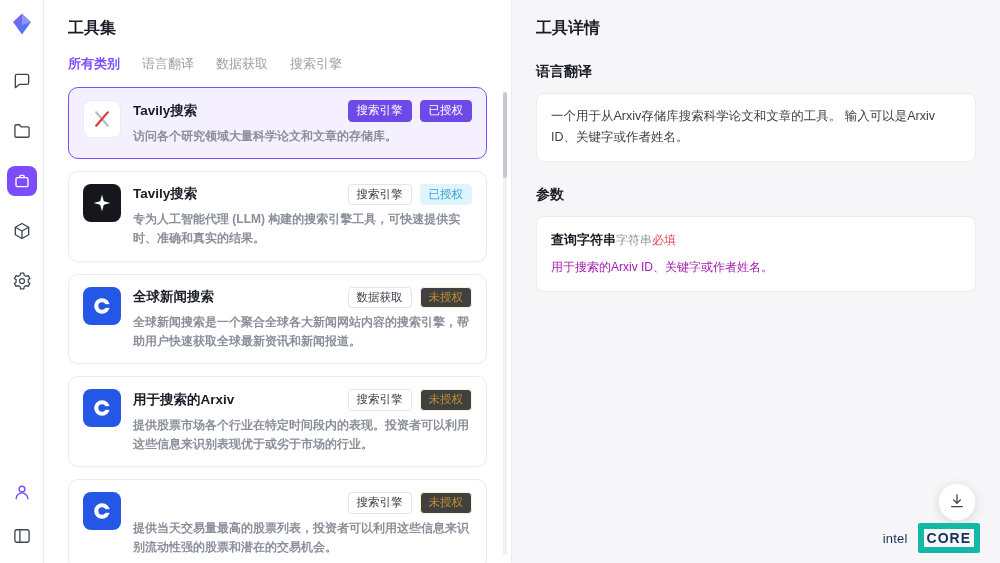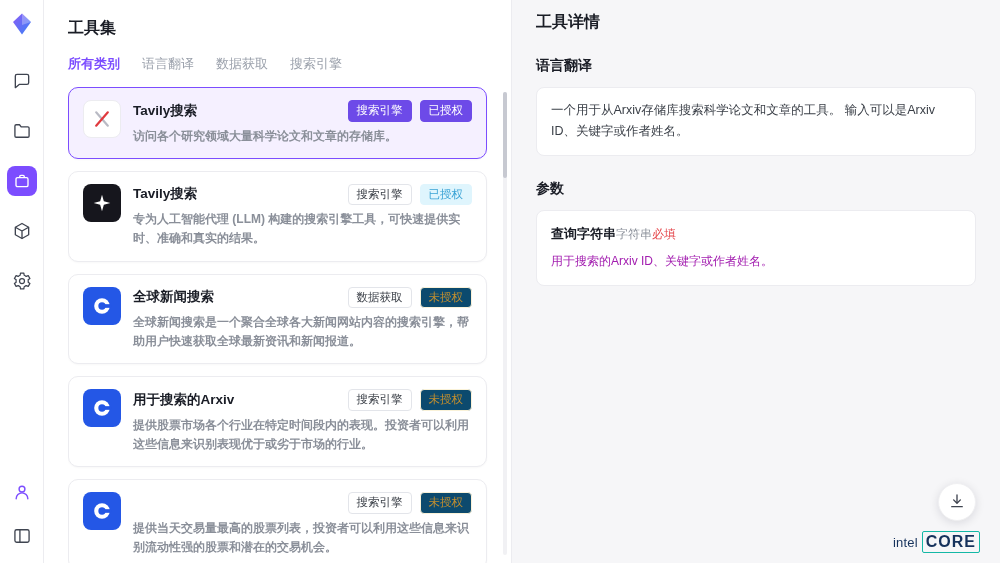--- a/index.html
+++ b/index.html
@@ -30,43 +30,43 @@
   .ti-arxiv { background:#fff; border:1px solid #ececf0; }
   .ti-tavily { background:#16161D; }
   .ti-globalnews, .ti-market { background:#2457E6; }
   .tool-body { flex:1; min-width:0; }
   .tool-head { display:flex; align-items:center; }
   .tool-name { font-size:13.5px; font-weight:700; white-space:nowrap; }
   .tool-badges { margin-left:auto; display:flex; gap:8px; }
   .badge { font-size:11.5px; line-height:1; padding:4px 8px; border-radius:4px; white-space:nowrap; background:#fff; border:1px solid #e3e5ea; color:#3a3f47; }
   .badge.filled { background:#6D4AE8; border-color:#6D4AE8; color:#fff; }
   .badge.blue { background:#DFF5FD; border-color:#DFF5FD; color:#3BA3D5; }
-  .badge.yellow { background:#0c4a6e; border-color:#FAF2D8; color:#C18E2F; }
+  .badge.yellow { background:#404040; border-color:#FAF2D8; color:#C18E2F; }
   .tool-desc { font-size:12px; color:#8A8F99; line-height:1.6; margin-top:5px;font-weight:bold; }
 
   .scrollbar { position:absolute; right:4px; top:92px; bottom:8px; width:4px; background:#f1f1f4; border-radius:2px; }
   .scroll-thumb { width:4px; height:86px; background:#c7c9d1; border-radius:2px; }
 
   
-  .detail-panel { flex:1; background:#F6F6F8; padding:12px 24px; position:relative; }
+  .detail-panel { flex:1; background:#F6F6F8; padding:18px 24px; position:relative; }
   .detail-title { font-size:16px; font-weight:700; margin-bottom:24px; }
   .section-title { font-size:14px; font-weight:700; margin-bottom:12px; }
   .card { background:#fff; border:1px solid #ececf0; border-radius:8px; padding:12px 14px; }
   .intro-card { font-size:12.5px; color:#3a3f47; line-height:1.7; margin-bottom:24px; }
   .param-card { padding:14px; }
   .param-head { display:flex; align-items:baseline; }
   .param-name { font-size:13px; font-weight:700; }
   .param-type { font-size:12px; color:#8A8F99; }
   .param-required { font-size:12px; color:#E5484D; }
   .param-desc { font-size:12px; color:#a21caf; margin-top:9px; line-height:1.6; }
 
   .fab { position:absolute; right:24px; bottom:42px; width:38px; height:38px; border-radius:50%; background:#fff; border:1px solid #f0f0f2; box-shadow:0 2px 10px rgba(20,20,40,.12); display:flex; align-items:center; justify-content:center; cursor:pointer; }
-  .intel-badge { position:absolute; right:20px; bottom:10px; display:flex; align-items:center; gap:4px; color:#16325C; }
+  .intel-badge { position:absolute; right:20px; bottom:10px; display:flex; align-items:center; gap:10px; color:#16325C; }
   .intel-word { font-size:13px; font-weight:500; letter-spacing:.2px; }
-  .core-word { font-size:16px; font-weight:700; letter-spacing:1px; border:1px solid #14b8a6; padding:1px 3px; border-radius:2px; }
+  .core-word { font-size:14px; font-weight:700; letter-spacing:1px; border:6px solid #14b8a6; padding:1px 3px; border-radius:2px; }
 </style>
 </head>
 <body>
 
 <div class="app">
 
   <aside class="sidebar">
     <div class="logo">
       <svg width="24" height="24" viewBox="0 0 24 24">
         <defs>

